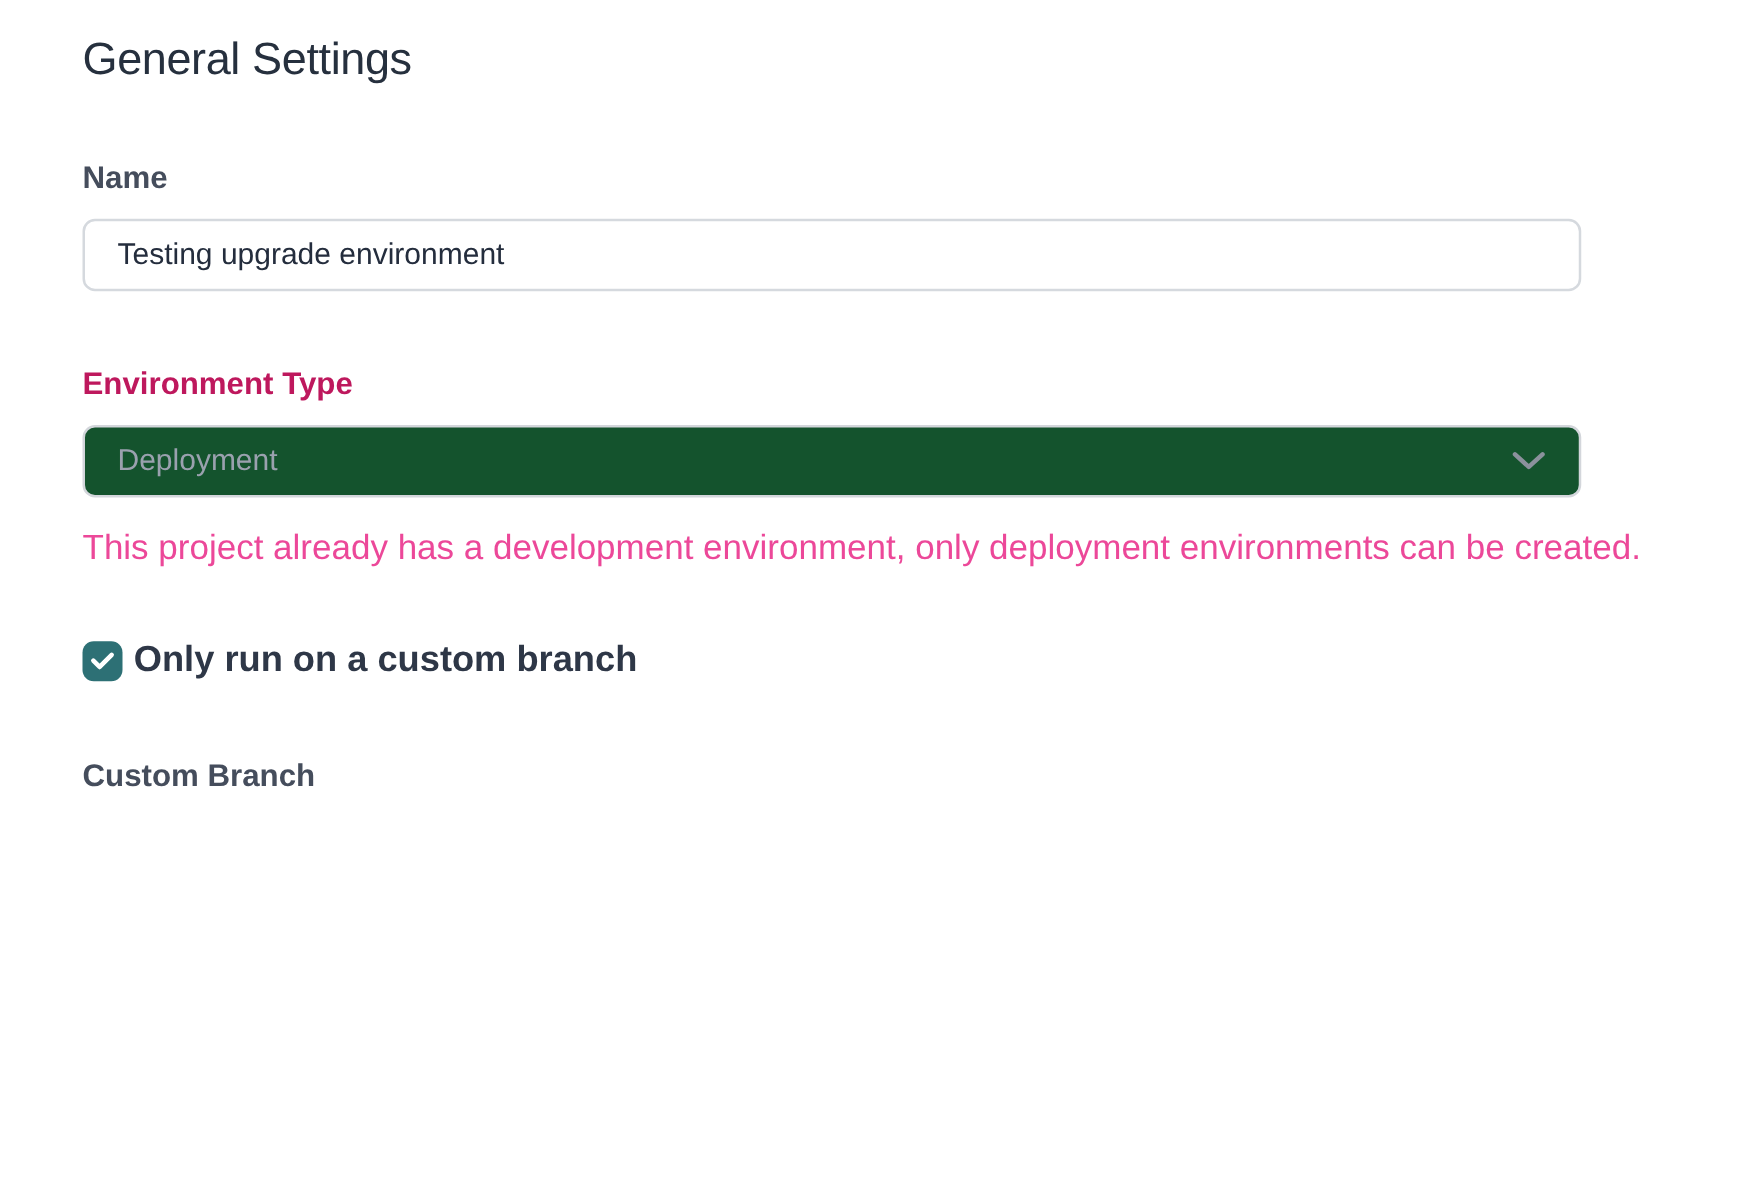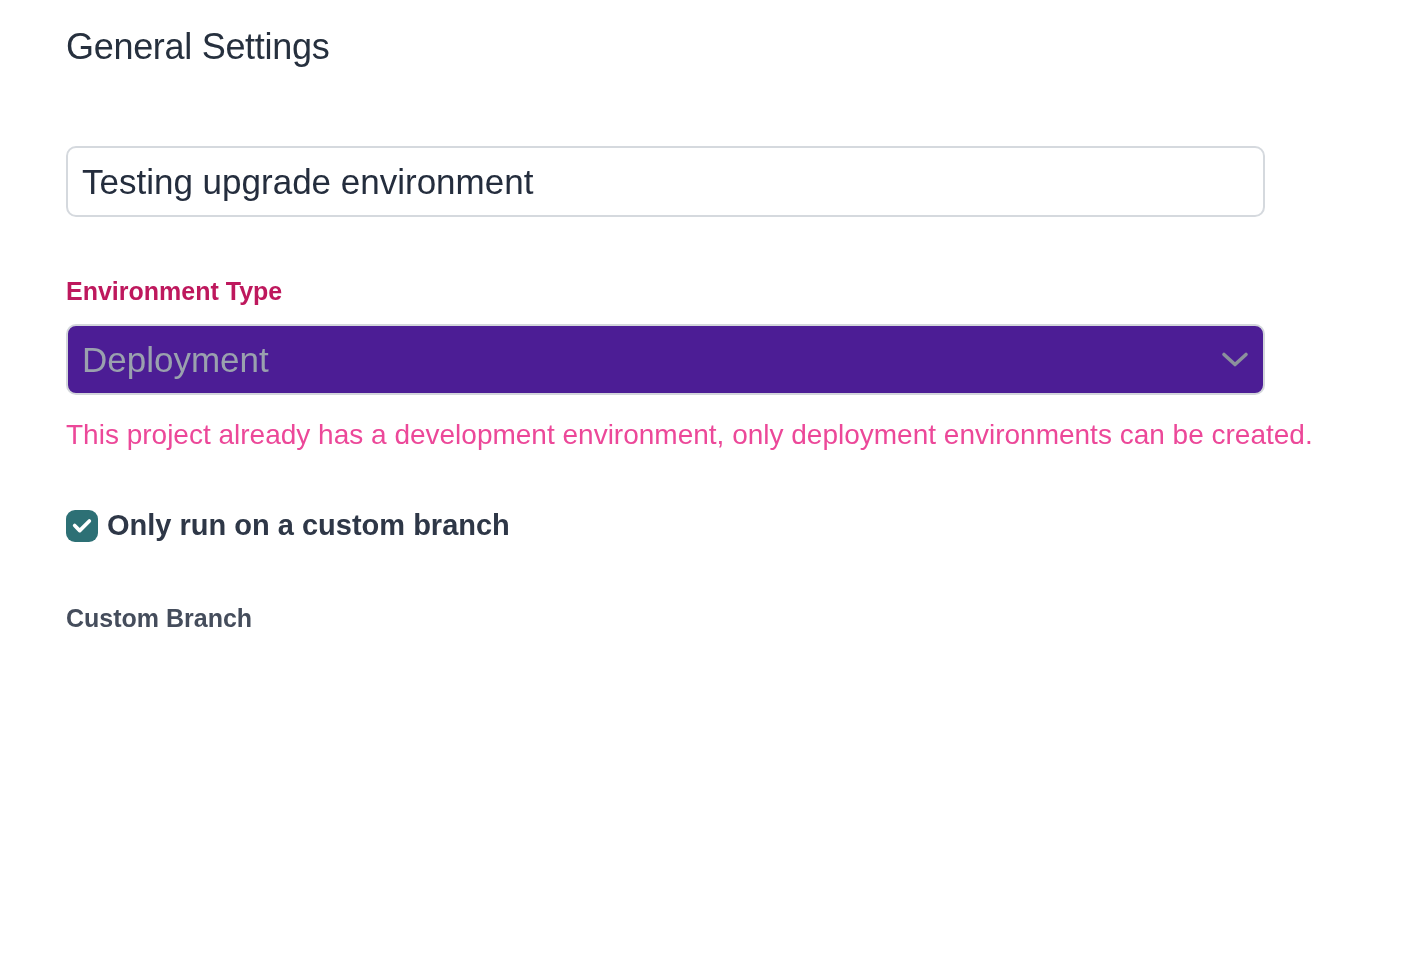--- a/index.html
+++ b/index.html
@@ -23,42 +23,42 @@
     display: block;
     font-size: 25px;
     font-weight: 700;
     color: #454d5c;
   }
   .field-label.disabled { color: #be185d; }
 
   .text-input, .select {
     margin-top: 18px;
     width: 1199px;
-    height: 71px;
+    height: 58px;
     border: 2px solid #d5d9de;
     border-radius: 10px;
     background: #ffffff;
     font-family: "Liberation Sans", "DejaVu Sans", sans-serif;
-    font-size: 35px;
+    font-size: 24px;
     color: #242d3d;
-    padding: 0 14px;
+    padding: 0 26px;
   }
   .text-input { outline: none; }
 
   .select {
     display: flex;
     align-items: center;
     justify-content: space-between;
     cursor: pointer;
   }
   .select .select-value { flex: 1; }
   .select .chevron { flex: 0 0 auto; margin-left: 16px; display: flex; align-items: center; }
 
   .select.disabled {
-    background: #4c1d95;
+    background: #14532d;
     border-color: #d3d6db;
     color: #9aa1ae;
     cursor: default;
   }
 
   .helper-text {
     margin-top: 24px;
     font-size: 28px;
     color: #ec4899;
   }
@@ -87,20 +87,21 @@
   }
 </style>
 </head>
 <body>
 
 <div class="page">
 
   <h1 class="page-title">General Settings</h1>
 
   <section class="field">
+    <label class="field-label">Name</label>
     <input class="text-input" type="text" value="Testing upgrade environment" style="">
   </section>
 
   <section class="field">
     <label class="field-label disabled">Environment Type</label>
     <div class="select disabled" role="combobox" aria-disabled="true">
       <span class="select-value">Deployment</span>
       <span class="chevron">
         <svg width="28" height="18" viewBox="0 0 28 18" fill="none">
           <polyline points="3,3.5 14,13.5 25,3.5" stroke="#8b919c" stroke-width="3.6" stroke-linecap="round" stroke-linejoin="round"></polyline>

